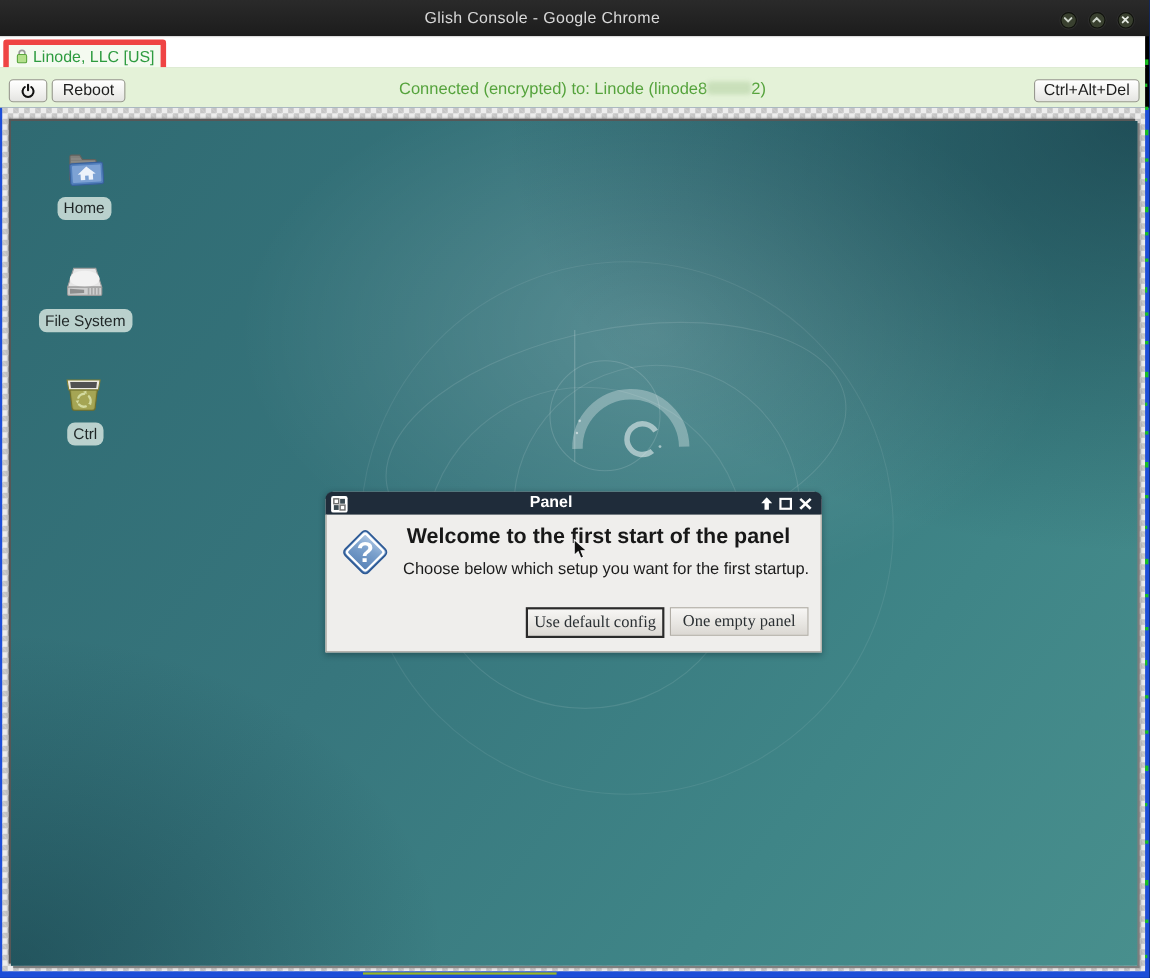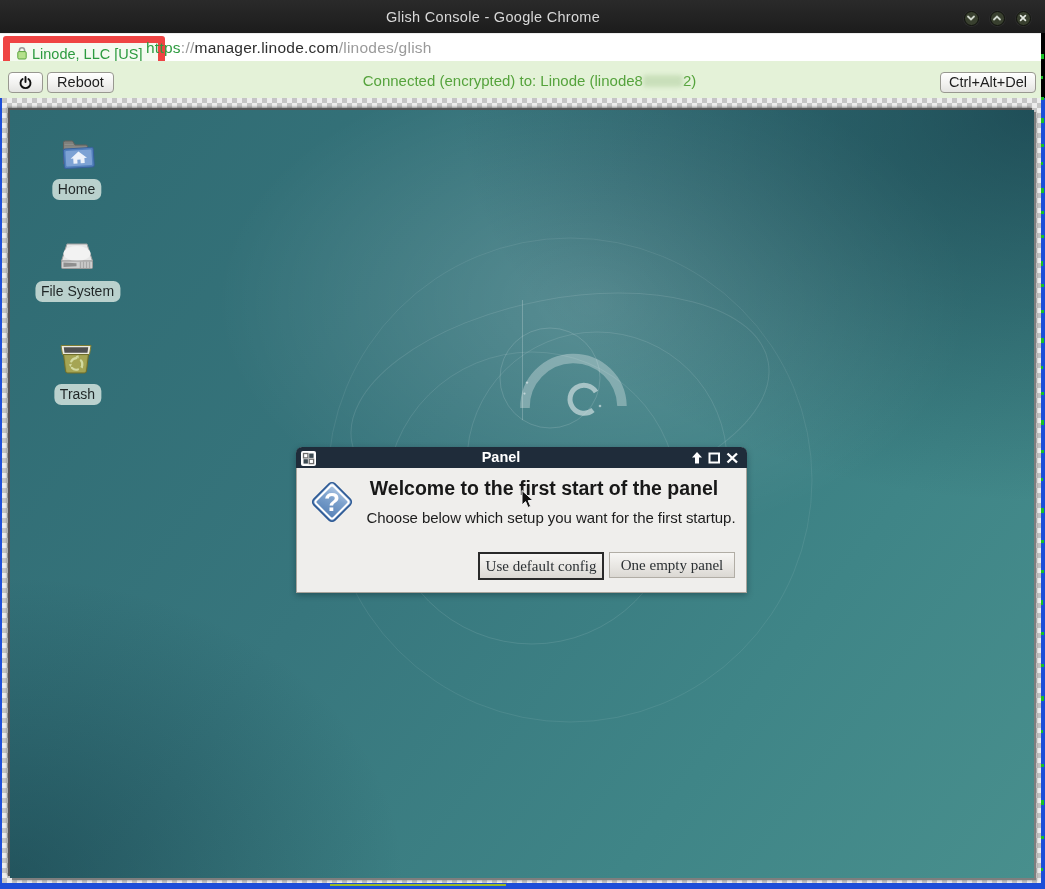--- a/index.html
+++ b/index.html
@@ -13,22 +13,22 @@
   #titletext{left:0;top:0;width:986px;height:34px;line-height:35px;text-align:center;
     color:#d8d8d8;font-size:14.5px;letter-spacing:.3px;}
   .winbtn{top:10.5px;width:13px;height:13px;border-radius:50%;
     background:#39402f;border:1px solid #10120d;
     box-shadow:0 0 0 1px #2b2b2b;}
   .winbtn svg{position:absolute;left:0.5px;top:0.5px;}
 
   
   #addrbar{left:0;top:33px;width:1041px;height:27px;background:#fff;
     border-top:1px solid #ededed;border-bottom:1px solid #a8a8a8;}
-  #badge{left:3px;top:2px;height:20px;background:#f4faf0;border:7px solid #ef4444;
-    border-radius:3px;padding:1px 16px 1px 22px;color:#2d9b3f;font-size:14.5px;line-height:21px;}
+  #badge{left:3px;top:2px;height:20px;background:#f4faf0;border:5px solid #ef4444;
+    border-radius:3px;padding:1px 6px 1px 22px;color:#2d9b3f;font-size:14.5px;line-height:21px;}
   #urltext{left:146px;top:2.5px;font-size:15.5px;letter-spacing:.25px;line-height:21px;color:#303030;}
   .grn{color:#2d9b3f;} .gry{color:#9a9a9a;}
 
   
   #greenbar{left:0;top:61px;width:1041px;height:37px;background:#e4f2d8;}
   .gbtn{background:linear-gradient(#ffffff,#f2f2f0 55%,#e4e4e1);
     border:1px solid #989890;border-radius:4px;color:#1d1d1d;
     font-size:14.5px;text-align:center;
     box-shadow:inset 0 1px 0 #fff;}
   #pwrbtn{left:8px;top:10.5px;width:33px;height:19px;}
@@ -93,21 +93,20 @@
     </svg>
   </div>
 
 <div id="addrbar" class="abs">
   <div id="badge" class="abs">Linode, LLC [US]
     <svg class="abs" style="left:5px;top:3px;" width="14" height="15" viewBox="0 0 14 15">
       <path d="M4.4 6 V4.4 a2.6 2.6 0 0 1 5.2 0 V6" fill="none" stroke="#9a9a9a" stroke-width="1.5"></path>
       <rect x="2.8" y="5.6" width="8.4" height="7.4" rx="1.2" fill="#b4e08c" stroke="#5aa53e" stroke-width="1"></rect>
     </svg>
   </div>
-  <div id="urltext" class="abs"><span class="grn">https</span><span class="gry">://</span><b style="font-weight:normal;color:#2f2f2f">manager.linode.com</b><span class="gry">/linodes/glish</span></div>
 </div>
 
 <div id="greenbar" class="abs">
   <div id="conntext" class="abs">Connected (encrypted) to: Linode (linode8<span class="blur"></span>2)</div>
   <div id="pwrbtn" class="gbtn abs"><svg width="15" height="15" viewBox="0 0 15 15" style="margin-top:2px;">
     <path d="M4.6 4.1 a5 5 0 1 0 5.8 0" fill="none" stroke="#111" stroke-width="1.9" stroke-linecap="round"></path>
     <line x1="7.5" y1="2" x2="7.5" y2="7" stroke="#111" stroke-width="1.9" stroke-linecap="round"></line>
       </svg>
   </div>
   <div id="rebootbtn" class="gbtn abs">Reboot</div>
@@ -174,21 +173,21 @@
         <path d="M13.2 19.5 a6 6 0 0 1 5.3 -3.4"></path>
         <path d="M22.8 18.3 a6 6 0 0 1 1.2 6"></path>
         <path d="M20 27.4 a6 6 0 0 1 -6.2 -1.6"></path>
       </g>
       <g fill="#d3daa0">
         <path d="M17.5 14.2 l3 -1 l0.2 3.2 z"></path>
         <path d="M25.2 23.2 l-0.4 3.2 l-2.8 -1.6 z"></path>
         <path d="M12.6 25 l-1.8 -2.6 l3.2 -0.6 z"></path>
       </g>
     </svg>
-    <div class="ilabel abs" style="left:67.5px;top:273.5px;transform:translateX(-50%);white-space:nowrap;">Trash</div>
+    <div class="ilabel abs" style="left:67.5px;top:273.5px;transform:translateX(-50%);white-space:nowrap;">Ctrl</div>
 
     <div id="dialog" class="abs">
       <div id="dlgtitle" class="abs"></div>
       <div class="abs" style="left:5px;top:3.5px;width:15px;height:15px;background:#fff;border-radius:2px;">
         <svg width="15" height="15" viewBox="0 0 15 15">
           <rect x="2.5" y="2.5" width="4.4" height="4.4" fill="none" stroke="#6e6e6e" stroke-width="1.3"></rect>
           <rect x="8.2" y="2.5" width="4.4" height="4.4" fill="#3c4a52"></rect>
           <rect x="2.5" y="8.2" width="4.4" height="4.4" fill="#3c4a52"></rect>
           <rect x="8.2" y="8.2" width="4.4" height="4.4" fill="none" stroke="#6e6e6e" stroke-width="1.3"></rect>
         </svg>

